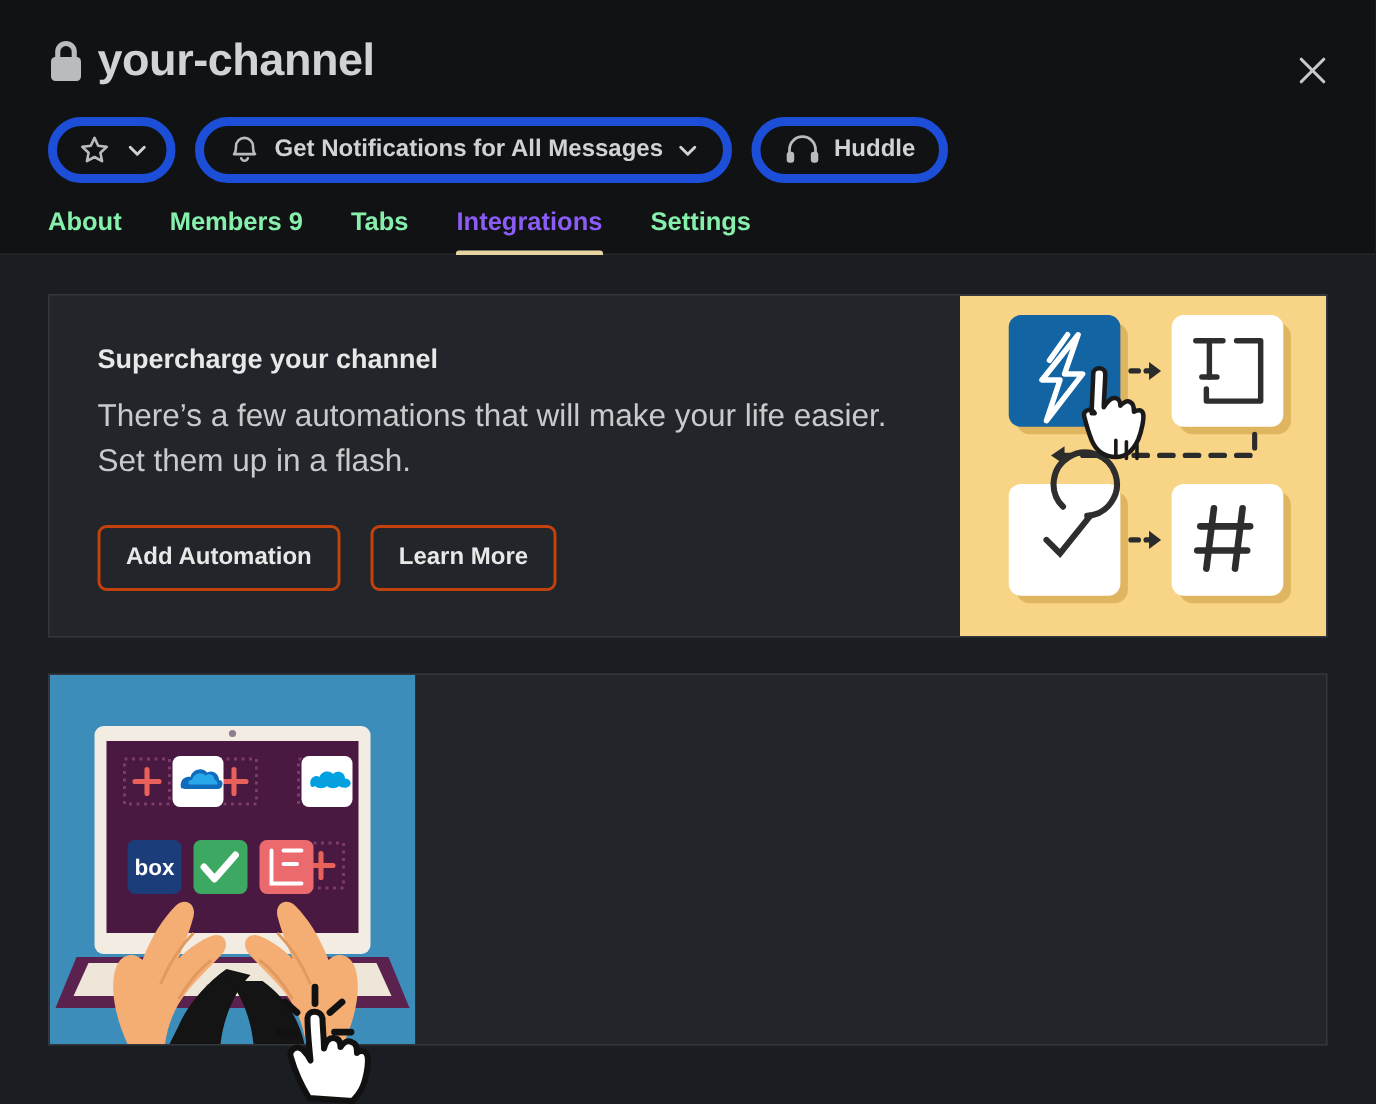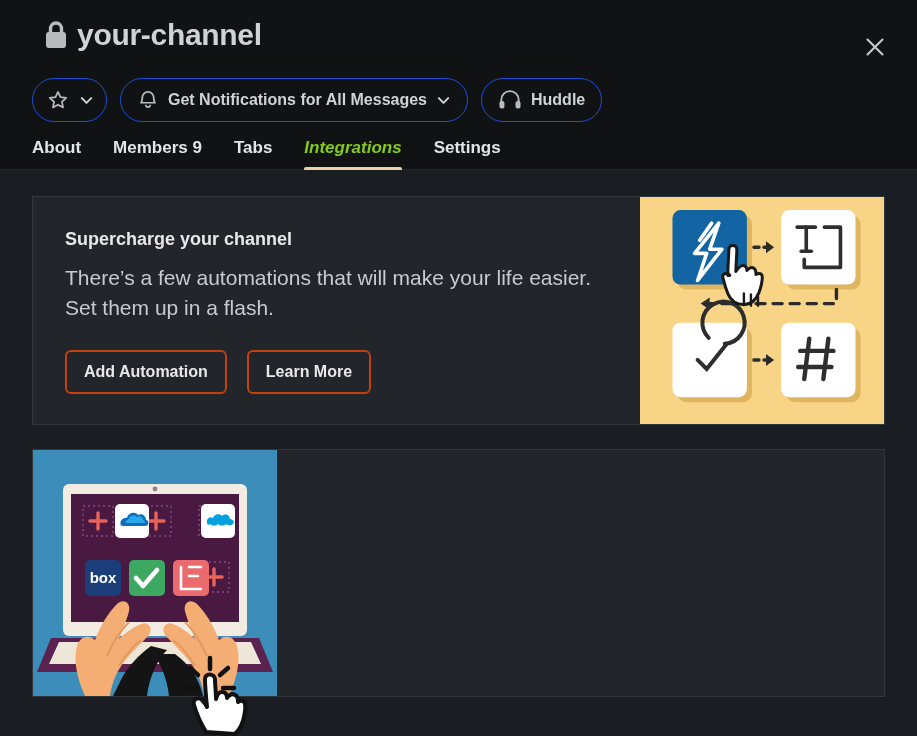--- a/index.html
+++ b/index.html
@@ -31,21 +31,22 @@
   
   .header {
     background: #101214;
     padding: 0;
     flex: 0 0 auto;
     position: relative;
   }
 
   .title-row {
     display: flex;
-    padding: 20px 32px 0 44px;
+    align-items: center;
+    padding: 20px 32px 0 32px;
     height: 62px;
   }
 
   .lock-icon {
     flex: 0 0 auto;
     width: 24px;
     height: 30px;
     margin-right: 9px;
     display: block;
   }
@@ -82,21 +83,21 @@
     padding: 16px 32px 0 32px;
   }
 
   .pill {
     display: inline-flex;
     align-items: center;
     gap: 9px;
     height: 44px;
     padding: 0 16px;
     background: transparent;
-    border: 1px solid #1d4ed8;
+    border: 6px solid #1d4ed8;
     border-radius: 22px;
     color: #d1d2d3;
     font-family: "Liberation Sans", sans-serif;
     font-size: 16px;
     font-weight: 700;
     cursor: pointer;
     white-space: nowrap;
   }
 
   .pill.star-pill { padding: 0 12px 0 14px; gap: 10px; }
@@ -113,27 +114,27 @@
   }
 
   .tab {
     position: relative;
     background: transparent;
     border: none;
     padding: 0 16px 11px 16px;
     font-family: "Liberation Sans", sans-serif;
     font-size: 17px;
     font-weight: 700;
-    color: #e5e5e5;
+    color: #86efac;
     cursor: pointer;
     white-space: nowrap;
   }
   .tab:first-child { padding-left: 0; }
 
-  .tab.active { color: #84cc16; font-style: italic; }
+  .tab.active { color: #8b5cf6; }
   .tab.active::after {
     content: "";
     position: absolute;
     left: 16px;
     right: 16px;
     bottom: -1px;
     height: 3px;
     background: #e8d4a2;
     border-radius: 2px 2px 0 0;
   }

